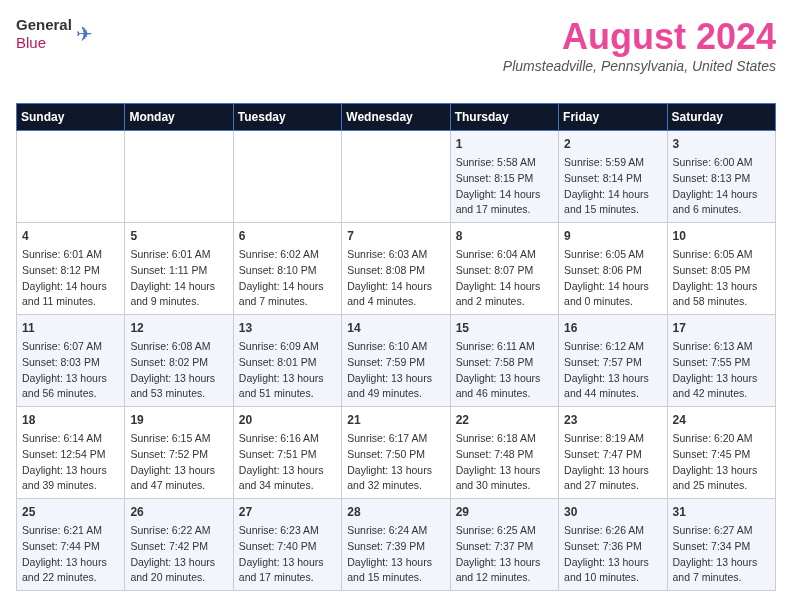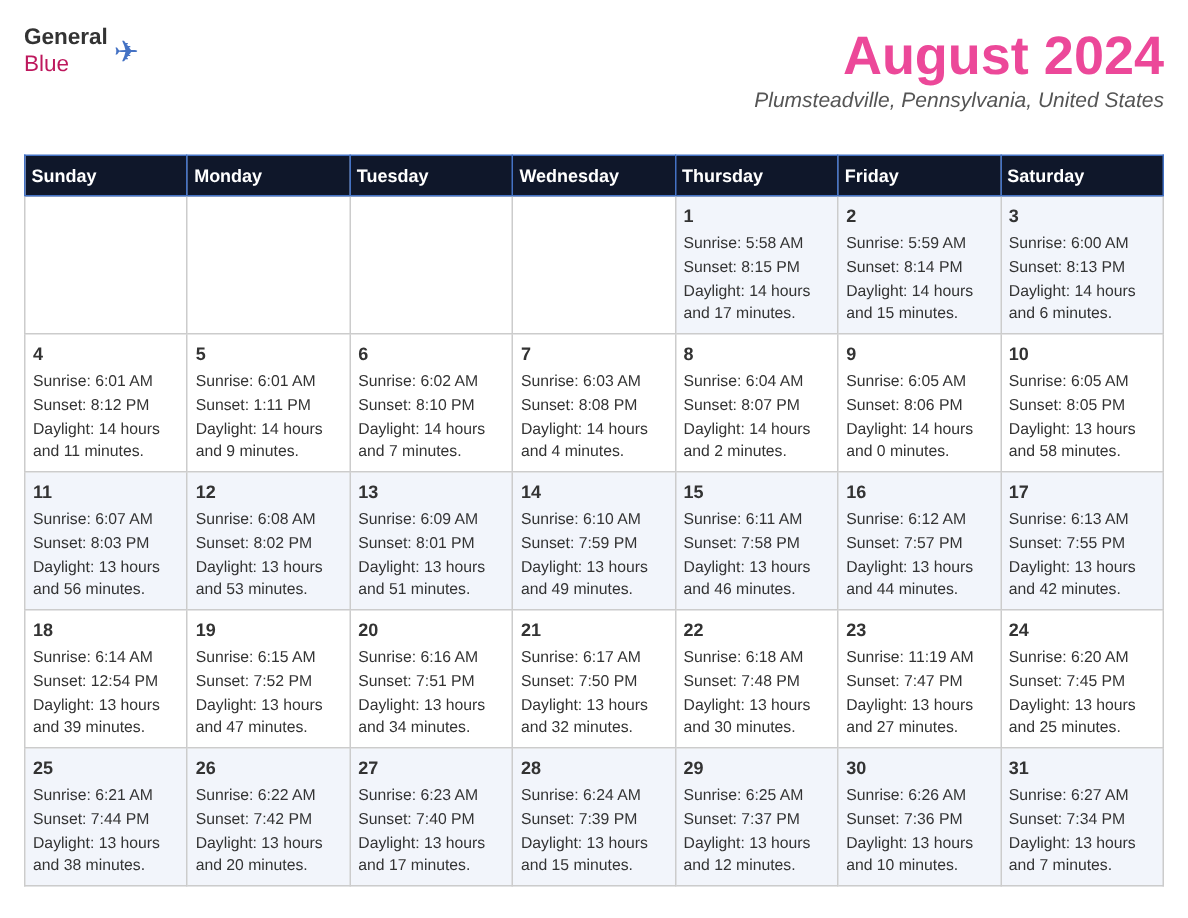--- a/index.html
+++ b/index.html
@@ -280,40 +280,40 @@
         </td>
         <td>
           <span class="day-number">22</span>
           <div class="day-info">Sunrise: 6:18 AM</div>
           <div class="day-info">Sunset: 7:48 PM</div>
           <div class="day-info">Daylight: 13 hours</div>
           <div class="day-info">and 30 minutes.</div>
         </td>
         <td>
           <span class="day-number">23</span>
-          <div class="day-info">Sunrise: 11:19 AM</div>
+          <div class="day-info">Sunrise: 8:19 AM</div>
           <div class="day-info">Sunset: 7:47 PM</div>
           <div class="day-info">Daylight: 13 hours</div>
           <div class="day-info">and 27 minutes.</div>
         </td>
         <td>
           <span class="day-number">24</span>
           <div class="day-info">Sunrise: 6:20 AM</div>
           <div class="day-info">Sunset: 7:45 PM</div>
           <div class="day-info">Daylight: 13 hours</div>
           <div class="day-info">and 25 minutes.</div>
         </td>
       </tr>
       <tr>
         <td>
           <span class="day-number">25</span>
           <div class="day-info">Sunrise: 6:21 AM</div>
           <div class="day-info">Sunset: 7:44 PM</div>
           <div class="day-info">Daylight: 13 hours</div>
-          <div class="day-info">and 38 minutes.</div>
+          <div class="day-info">and 22 minutes.</div>
         </td>
         <td>
           <span class="day-number">26</span>
           <div class="day-info">Sunrise: 6:22 AM</div>
           <div class="day-info">Sunset: 7:42 PM</div>
           <div class="day-info">Daylight: 13 hours</div>
           <div class="day-info">and 20 minutes.</div>
         </td>
         <td>
           <span class="day-number">27</span>

